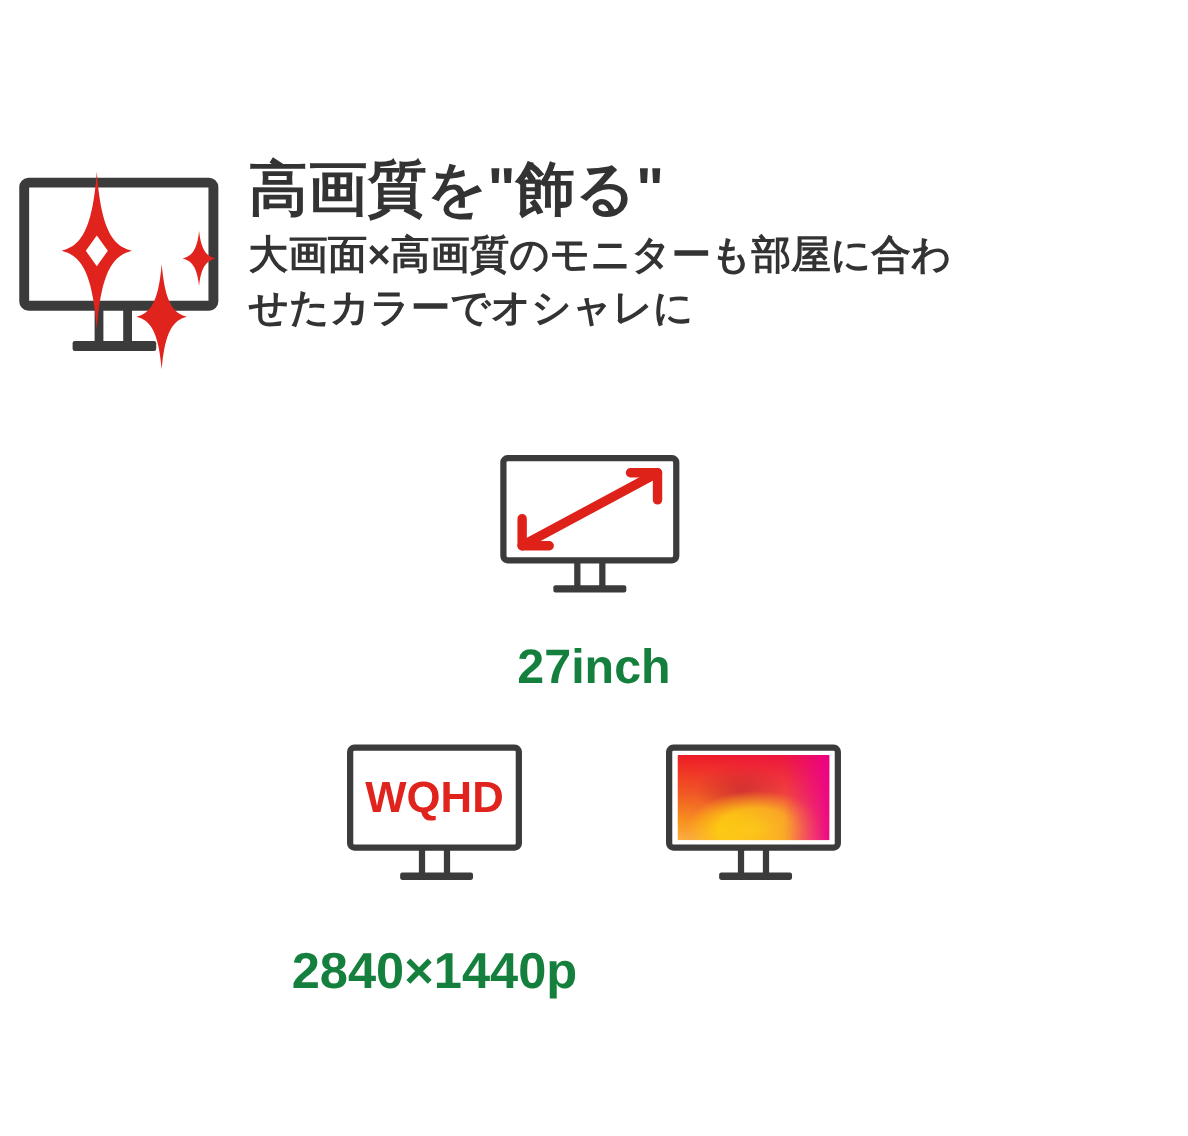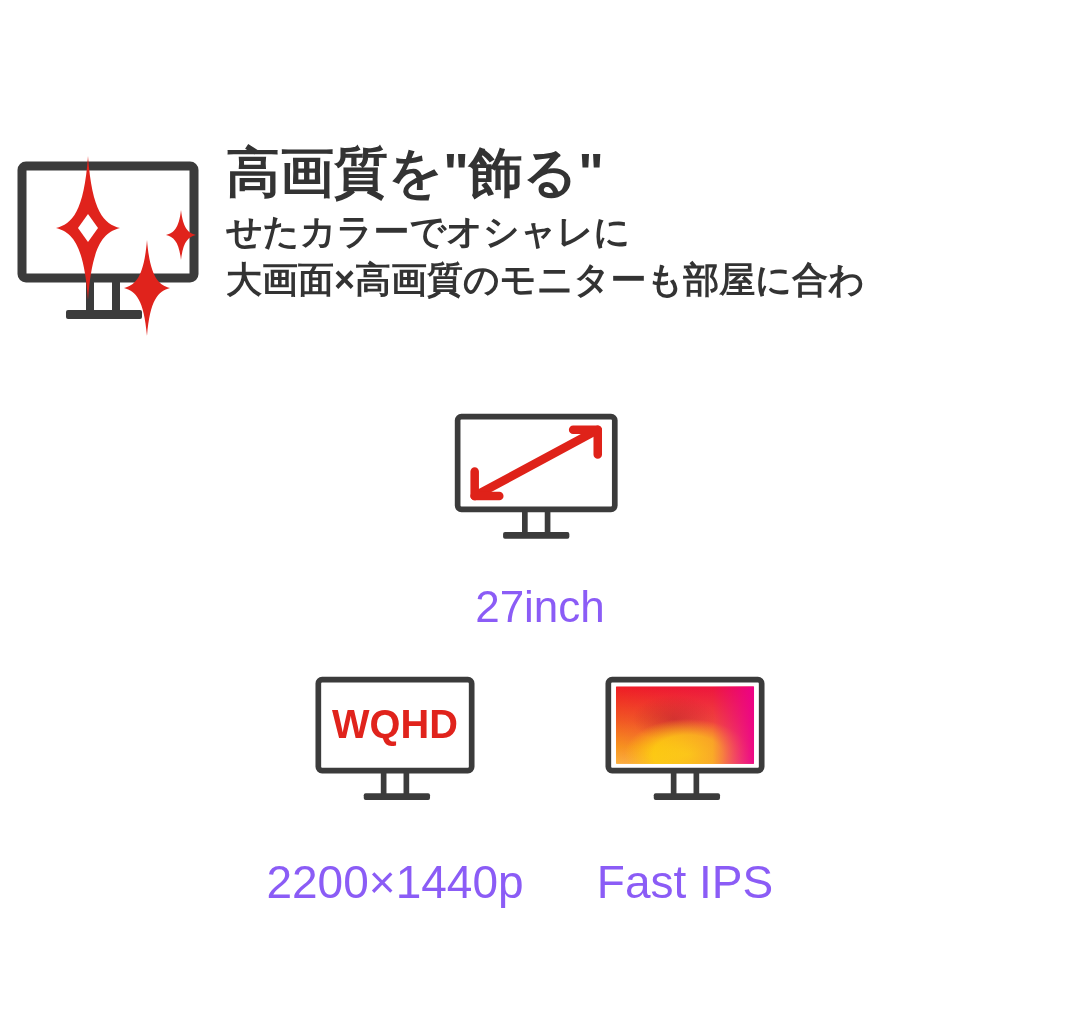--- a/index.html
+++ b/index.html
@@ -86,22 +86,22 @@
     height: 150px;
     display: flex;
     align-items: center;
     justify-content: center;
   }
   .row-2 .cell-icon { height: 145px; }
 
   .cell-label {
     margin-top: 30px;
     font-size: 44px;
-    font-weight: 400;
-    color: #8b5cf6;
+    font-weight: 700;
+    color: #15803d;
     line-height: 1;
     white-space: nowrap;
   }
   .row-2 .cell-label {
     margin-top: 42px;
     font-size: 46px;
   }
 
   .row-2-inner {
     display: flex;
@@ -143,22 +143,22 @@
                  C 166 93, 171 88, 173 70
                  C 175 88, 180 93, 188 95
                  C 180 97, 175 102, 173 120
                  C 171 102, 166 97, 158 95 Z" fill="#E0231C"></path>
       </svg>
     </div>
 
     <div class="header-text">
       <h1 class="header-title">高画質を"飾る"</h1>
       <p class="header-sub">
+        <span>大画面×高画質のモニターも部屋に合わ</span>
         <span>せたカラーでオシャレに</span>
-        <span>大画面×高画質のモニターも部屋に合わ</span>
       </p>
     </div>
 
   </div>
 
   <div class="row row-1">
 
     <div class="cell">
       <div class="cell-icon">
         <svg viewBox="0 0 190 150" width="180" height="142" aria-hidden="true">
@@ -187,21 +187,21 @@
       <div class="cell">
         <div class="cell-icon">
           <svg viewBox="0 0 190 150" width="180" height="142" aria-hidden="true">
             <rect x="14" y="6" width="162" height="96" rx="4" ry="4" fill="#ffffff" stroke="#3B3B3B" stroke-width="6"></rect>
             <rect x="80" y="102" width="6" height="26" fill="#3B3B3B"></rect>
             <rect x="104" y="102" width="6" height="26" fill="#3B3B3B"></rect>
             <rect x="62" y="126" width="70" height="7" rx="2" fill="#3B3B3B"></rect>
             <text x="95" y="68" text-anchor="middle" font-family="Liberation Sans, sans-serif" font-size="42" font-weight="700" fill="#E0231C">WQHD</text>
           </svg>
         </div>
-        <div class="cell-label">2200×1440p</div>
+        <div class="cell-label">2840×1440p</div>
       </div>
 
       <div class="cell">
         <div class="cell-icon">
           <svg viewBox="0 0 190 150" width="180" height="142" aria-hidden="true">
             <defs>
               <linearGradient id="ipsBase" x1="0" y1="0" x2="0" y2="1">
                 <stop offset="0%" stop-color="#EE1C24"></stop>
                 <stop offset="45%" stop-color="#F15A22"></stop>
                 <stop offset="78%" stop-color="#F7941E"></stop>
@@ -231,19 +231,18 @@
               <rect x="22" y="13" width="146" height="82" fill="url(#ipsBase)"></rect>
               <rect x="22" y="13" width="146" height="82" fill="url(#ipsDark)"></rect>
               <rect x="22" y="13" width="146" height="82" fill="url(#ipsYellow)"></rect>
               <rect x="22" y="13" width="146" height="82" fill="url(#ipsMagenta)"></rect>
             </g>
             <rect x="80" y="102" width="6" height="26" fill="#3B3B3B"></rect>
             <rect x="104" y="102" width="6" height="26" fill="#3B3B3B"></rect>
             <rect x="62" y="126" width="70" height="7" rx="2" fill="#3B3B3B"></rect>
           </svg>
         </div>
-        <div class="cell-label">Fast IPS</div>
       </div>
 
     </div>
   </div>
 
 </div>
 
 </body></html>

